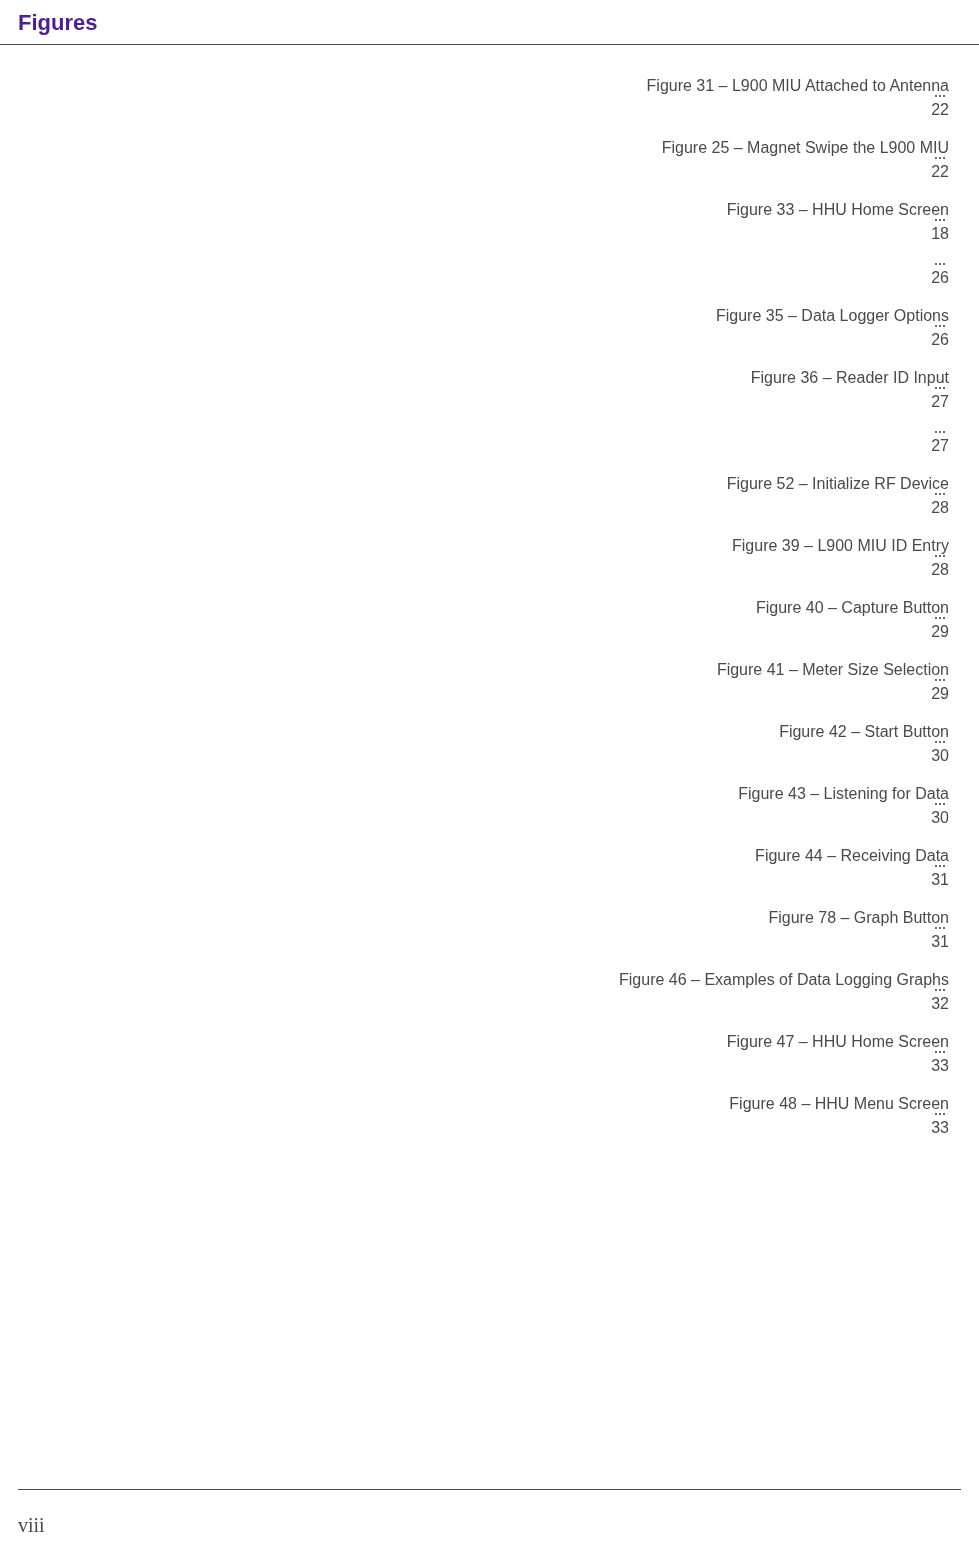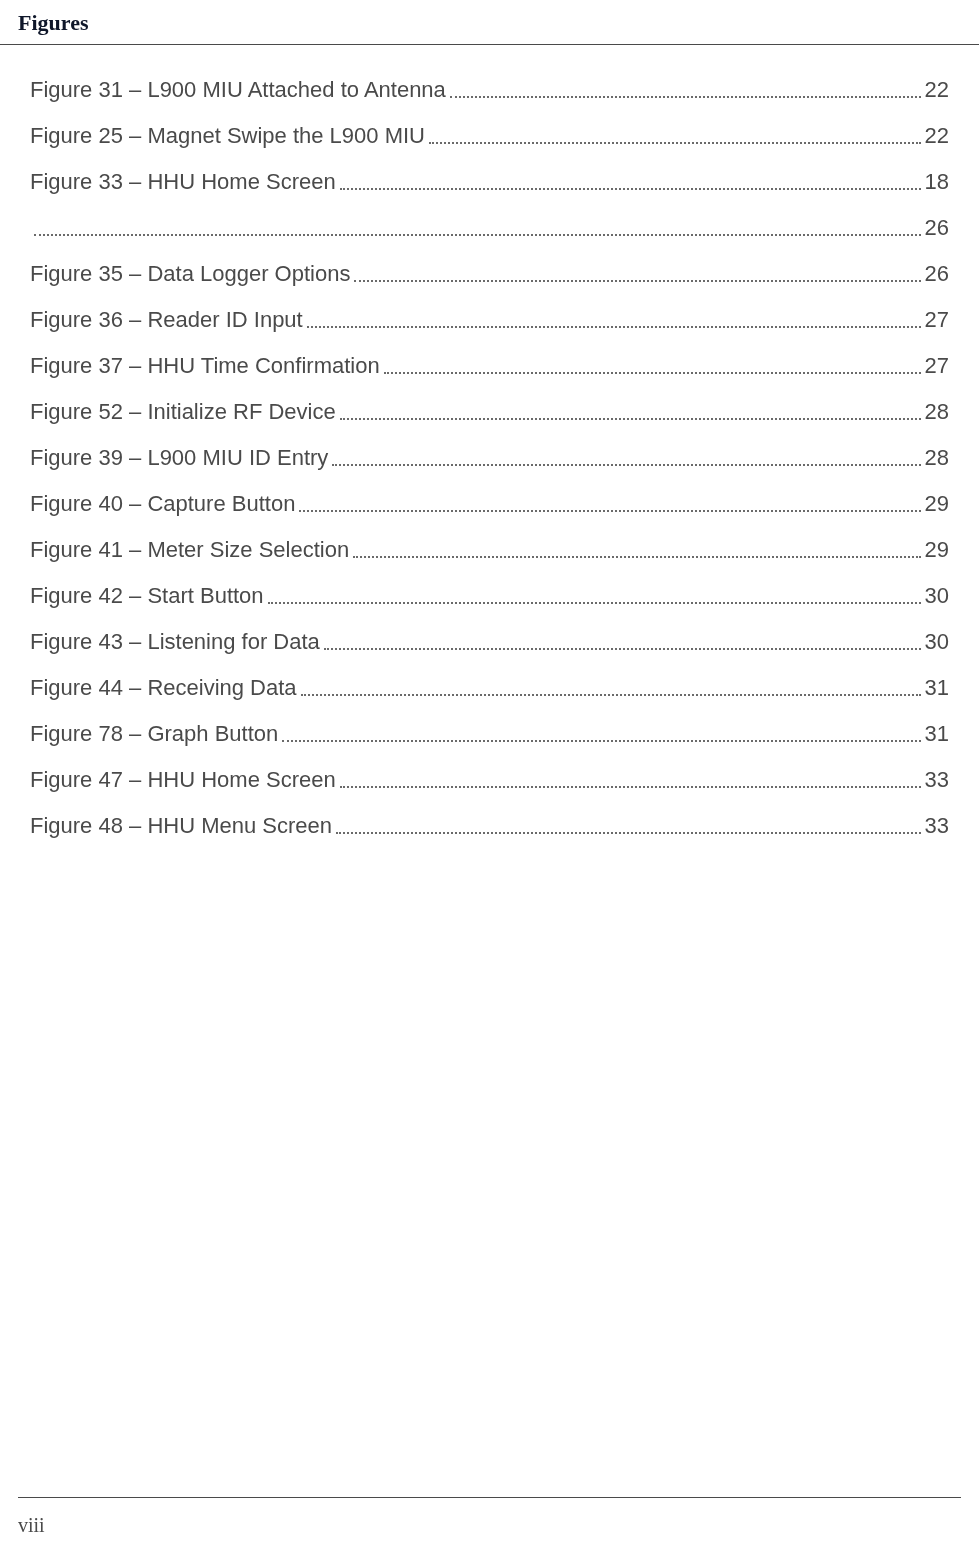--- a/index.html
+++ b/index.html
@@ -12,53 +12,53 @@
       position: relative;
     }
     .header {
       padding: 10px 18px 8px 18px;
       border-bottom: 1.5px solid #4a4a4a;
       margin-bottom: 32px;
     }
     .header-title {
       font-size: 22px;
       font-weight: bold;
-      color: #0f172a;
-      font-family: Liberation Serif, serif;
+      color: #4c1d95;
     }
     .entries {
       padding: 0 30px 0 30px;
     }
     .entry {
       display: flex;
-      align-items: center;
+      align-items: flex-end;
       margin-bottom: 20px;
-      font-size: 22px;
+      font-size: 16px;
       color: #4a4a4a;
+      flex-direction: column;
     }
     .entry .label {
       white-space: nowrap;
     }
     .entry .dots {
       flex: 1;
       border-bottom: 2px dotted #6a6a6a;
       margin: 0 4px 4px 4px;
       min-width: 10px;
       height: 0.9em;
     }
     .entry .page {
       white-space: nowrap;
     }
     .footer {
       position: absolute;
       bottom: 18px;
       left: 18px;
       right: 18px;
       border-top: 1px solid #4a4a4a;
-      padding-top: 16px;
+      padding-top: 24px;
       display: flex;
       justify-content: space-between;
       font-size: 19px;
       color: #4a4a4a;
     }
     .footer .pagenum {
       font-family: "Times New Roman", Times, serif;
       font-size: 20px;
     }
   </style>
@@ -93,21 +93,20 @@
       <span class="label">Figure 35  –  Data Logger Options</span>
       <span class="dots"></span>
       <span class="page">26</span>
     </div>
     <div class="entry">
       <span class="label">Figure 36  –  Reader ID Input</span>
       <span class="dots"></span>
       <span class="page">27</span>
     </div>
     <div class="entry">
-      <span class="label">Figure 37  –  HHU Time Confirmation</span>
       <span class="dots"></span>
       <span class="page">27</span>
     </div>
     <div class="entry">
       <span class="label">Figure 52  –  Initialize RF Device</span>
       <span class="dots"></span>
       <span class="page">28</span>
     </div>
     <div class="entry">
       <span class="label">Figure 39  –  L900 MIU ID Entry</span>
@@ -138,20 +137,25 @@
       <span class="label">Figure 44  –  Receiving Data</span>
       <span class="dots"></span>
       <span class="page">31</span>
     </div>
     <div class="entry">
       <span class="label">Figure 78  –  Graph Button</span>
       <span class="dots"></span>
       <span class="page">31</span>
     </div>
     <div class="entry">
+      <span class="label">Figure 46  –  Examples of Data Logging Graphs</span>
+      <span class="dots"></span>
+      <span class="page">32</span>
+    </div>
+    <div class="entry">
       <span class="label">Figure 47  –  HHU Home Screen</span>
       <span class="dots"></span>
       <span class="page">33</span>
     </div>
     <div class="entry">
       <span class="label">Figure 48  –  HHU Menu Screen</span>
       <span class="dots"></span>
       <span class="page">33</span>
     </div>
   </div>

